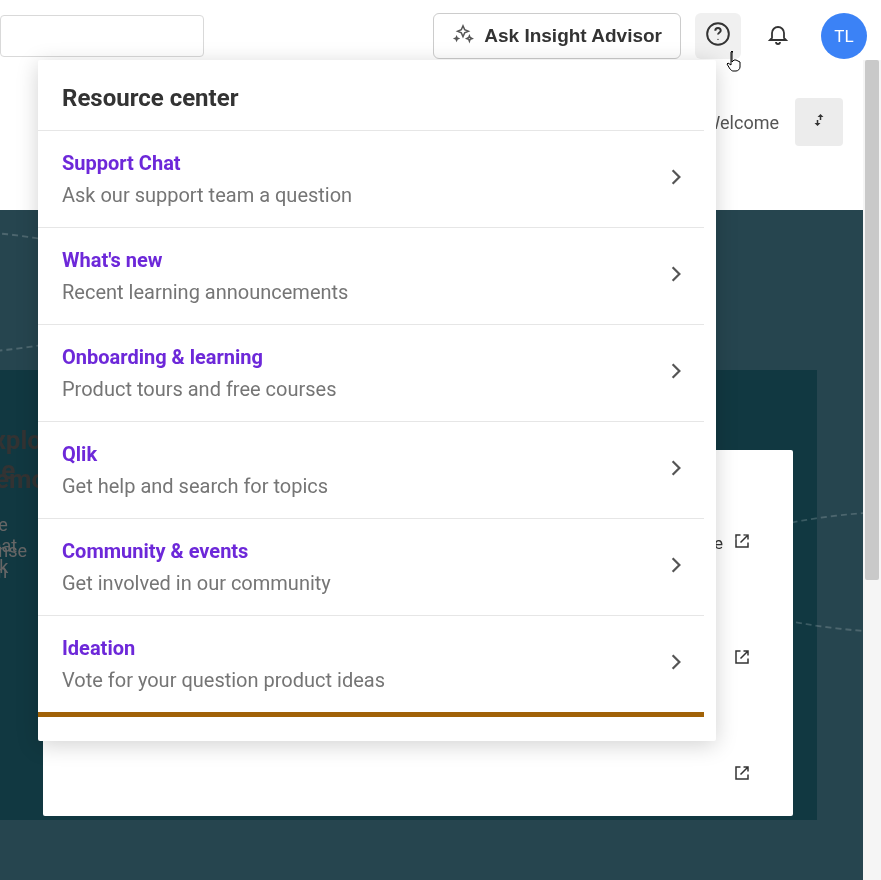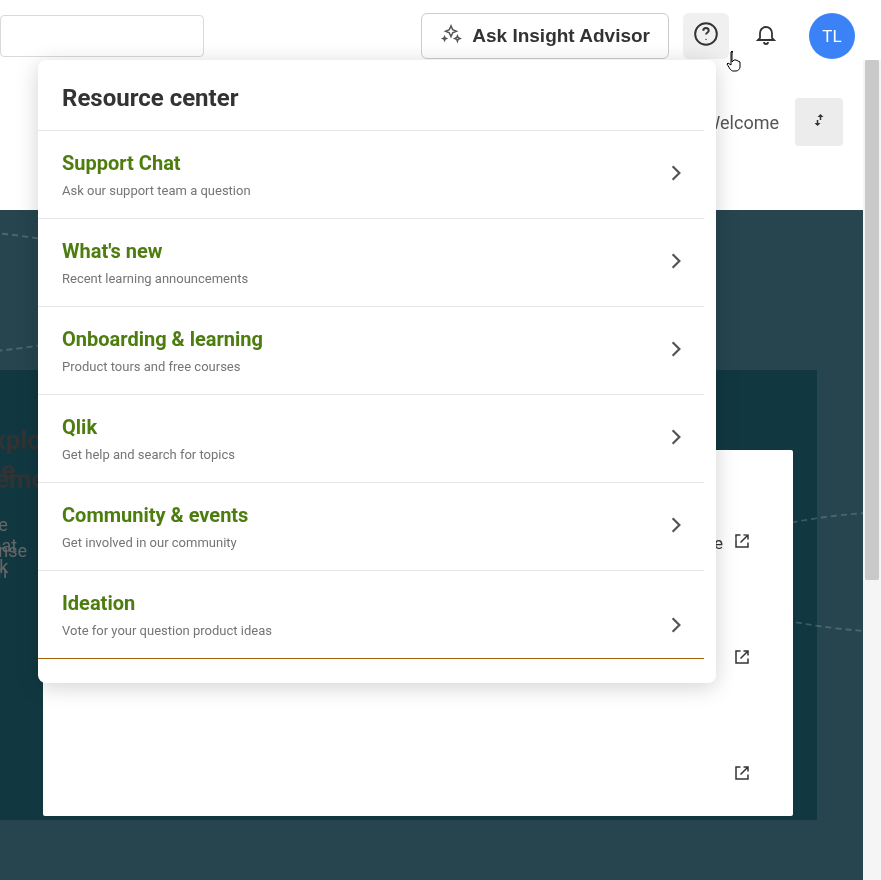--- a/index.html
+++ b/index.html
@@ -10,21 +10,21 @@
       overflow: hidden;
       position: relative;
       background: #fff;
     }
 
     
     .topbar {
       height: 72px;
       display: flex;
       align-items: center;
-      padding: 0 26px 0 0;
+      padding: 0 14px 0 0;
       gap: 14px;
       position: relative;
       z-index: 2;
     }
     .search-box {
       width: 204px;
       height: 42px;
       border: 1px solid #d9d9d9;
       border-radius: 4px;
       margin-left: 0;
@@ -178,48 +178,48 @@
     .bg-text.p2{ top: 480px; color:#666; }
 
     
     .popover {
       position: absolute;
       left: 38px;
       top: 60px;
       width: 678px;
       background: #fff;
       box-shadow: 0 4px 22px rgba(0,0,0,0.18);
-      border-radius: 8px;
+      border-radius: 2px;
       z-index: 30;
       padding-bottom: 24px;
     }
     .popover-title {
       font-size: 24px;
       font-weight: 700;
       color: #333;
       padding: 24px 24px 18px;
     }
     .rc-list { border-top: 1px solid #e6e6e6; }
     .rc-item {
       display: flex;
       align-items: center;
       border-bottom: 1px solid #e6e6e6;
       padding: 20px 8px 20px 24px;
       cursor: pointer;
     }
-    .rc-item.last { border-bottom: 1px solid #a16207; align-items: flex-end; }
+    .rc-item.last { border-bottom: 5px solid #a16207; }
     .rc-text { flex: 1; }
     .rc-title {
       font-size: 20px;
       font-weight: 700;
-      color: #4d7c0f;
+      color: #6d28d9;
       margin-bottom: 8px;
     }
     .rc-sub {
-      font-size: 13px;
+      font-size: 20px;
       color: #757575;
     }
     .chev { width: 40px; text-align:center; }
     .rc-list-wrap { margin: 0 12px 0 0; }
   </style>
 </head>
 <body>
 
 <div class="topbar">
   <div class="search-box"></div>

